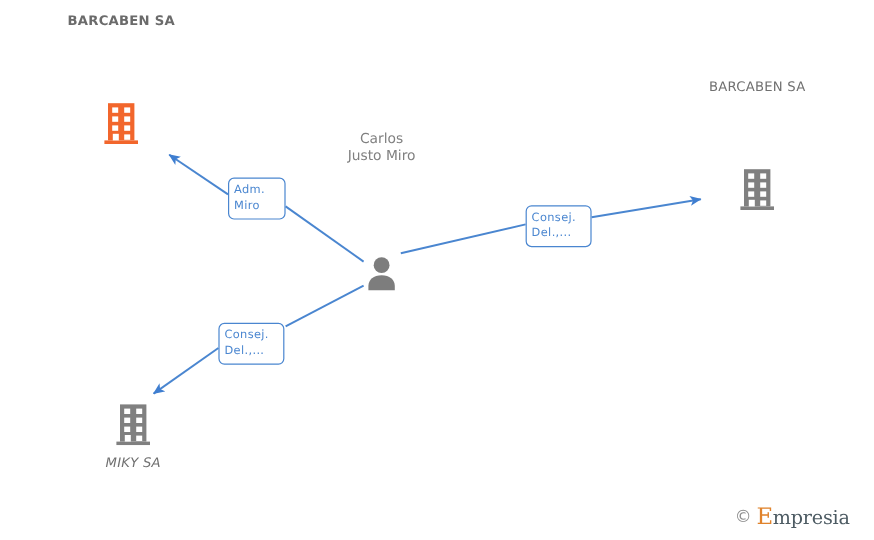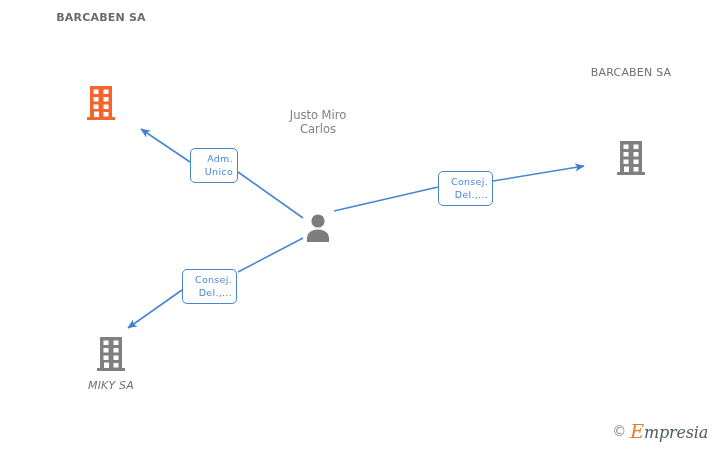--- a/index.html
+++ b/index.html
@@ -76,42 +76,41 @@
   .rel-box {
     position: absolute;
     box-sizing: border-box;
     border: 1px solid #4a86d0;
     border-radius: 5px;
     background: #ffffff;
     color: #4a86d0;
     font-size: 9.5px;
     line-height: 13px;
     letter-spacing: 0.3px;
-    text-align: right;
+    text-align: left;
     padding: 3px 4px 4px 4px;
     white-space: nowrap;
   }
   .rel-box span { display: block; }
   
   #watermark {
     position: absolute;
     right: 12px;
     bottom: 8px;
     display: flex;
     align-items: center;
     gap: 4px;
     user-select: none;
   }
   #watermark .copy {
     font-size: 14px;
     color: #8c8c8c;
   }
   #watermark .brand {
     font-family: "DejaVu Serif", "Liberation Serif", serif;
-    font-style: italic;
     font-size: 16px;
     color: #4d5b63;
     letter-spacing: -0.2px;
   }
   #watermark .brand .cap {
     color: #e0832c;
     font-size: 19px;
   }
 </style>
 </head>
@@ -153,22 +152,22 @@
       <rect x="18.5" y="13" width="5" height="4.5" fill="#ffffff"></rect>
       <rect x="8.5" y="20.5" width="5" height="4.5" fill="#ffffff"></rect>
       <rect x="18.5" y="20.5" width="5" height="4.5" fill="#ffffff"></rect>
       <rect x="9" y="27.5" width="5" height="5.5" fill="#ffffff"></rect>
       <rect x="18.5" y="28" width="5" height="4.5" fill="#ffffff"></rect>
     </svg>
   </div>
 
   <div class="node" style="left:318px; top:172px; width:0; height:0;">
     <div class="person-name">
+      <div>Carlos</div>
       <div>Justo Miro</div>
-      <div>Carlos</div>
     </div>
     <svg class="person-ico" viewBox="0 0 30 30" style="top:40px;">
       <circle cx="15" cy="9" r="6.6" fill="#7d7d7d"></circle>
       <path d="M15,17.4 C21.6,17.4 26,21.2 26,26.2 L26,30 L4,30 L4,26.2 C4,21.2 8.4,17.4 15,17.4 Z" fill="#7d7d7d"></path>
     </svg>
   </div>
 
   <div class="node" style="left:631px; top:119px; width:0; height:0;">
     <div class="company-label label-above">BARCABEN SA</div>
     <svg class="bldg" viewBox="0 0 32 36" style="top:20px;">
@@ -196,21 +195,21 @@
       <rect x="8.5" y="20.5" width="5" height="4.5" fill="#ffffff"></rect>
       <rect x="18.5" y="20.5" width="5" height="4.5" fill="#ffffff"></rect>
       <rect x="9" y="27.5" width="5" height="5.5" fill="#ffffff"></rect>
       <rect x="18.5" y="28" width="5" height="4.5" fill="#ffffff"></rect>
     </svg>
     <div class="company-label label-below" style="top:44px;font-style:italic;">MIKY SA</div>
   </div>
 
   <div class="rel-box" style="left:190px; top:148px; width:48px;">
     <span>Adm.</span>
-    <span>Unico</span>
+    <span>Miro</span>
   </div>
 
   <div class="rel-box" style="left:438px; top:171px; width:55px;">
     <span>Consej.</span>
     <span>Del.,...</span>
   </div>
 
   <div class="rel-box" style="left:182px; top:269px; width:55px;">
     <span>Consej.</span>
     <span>Del.,...</span>

